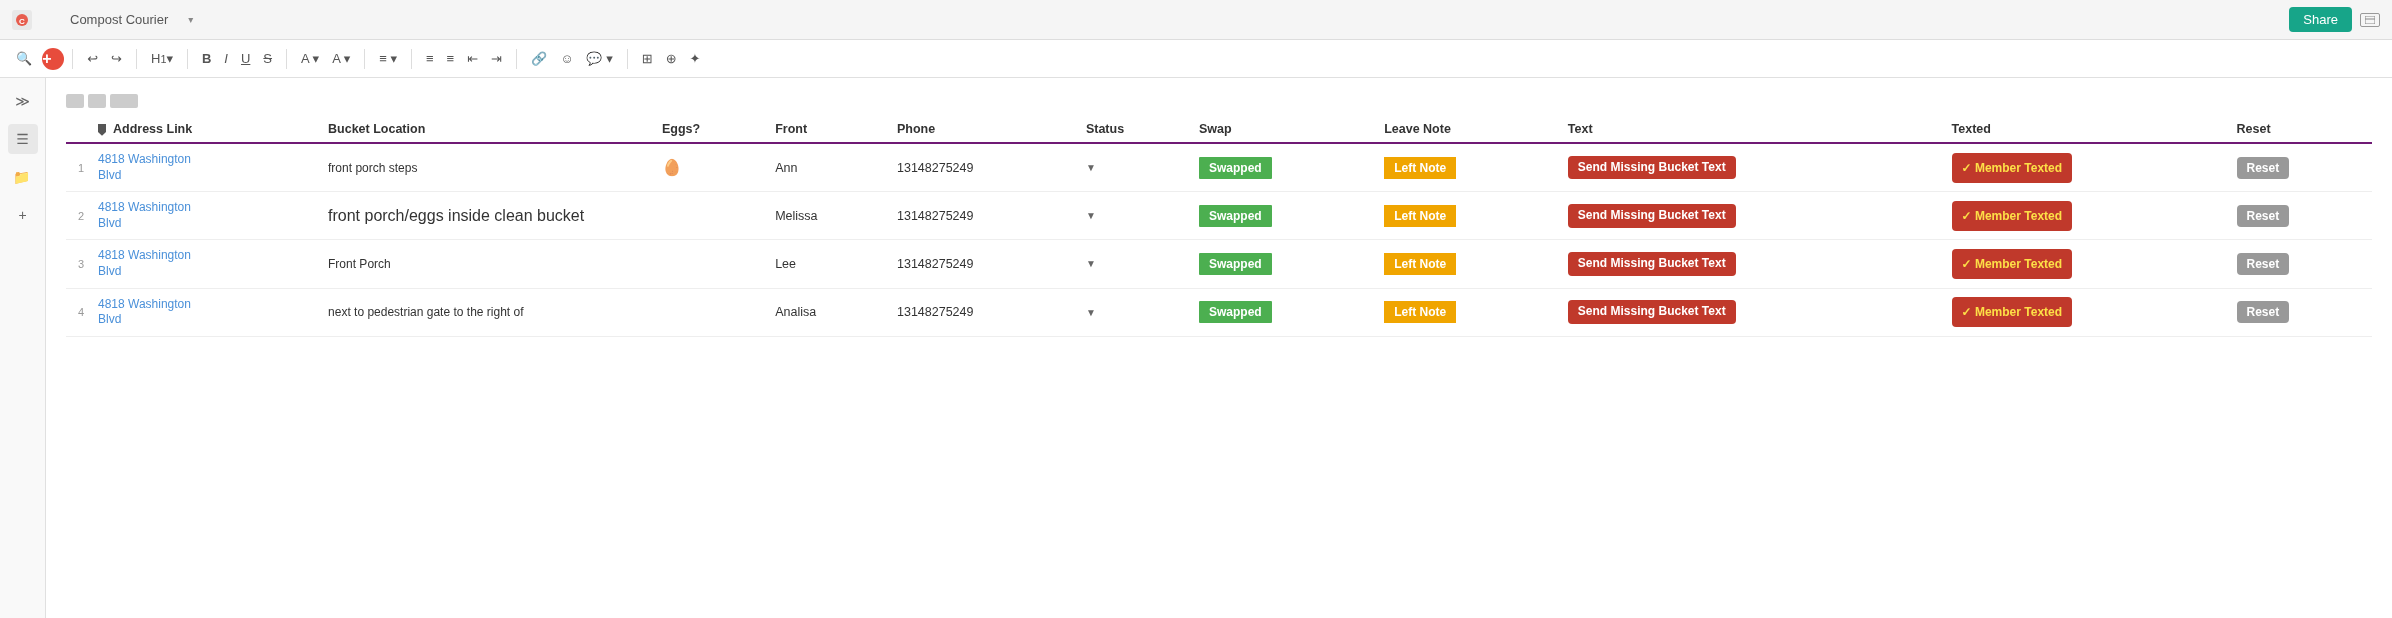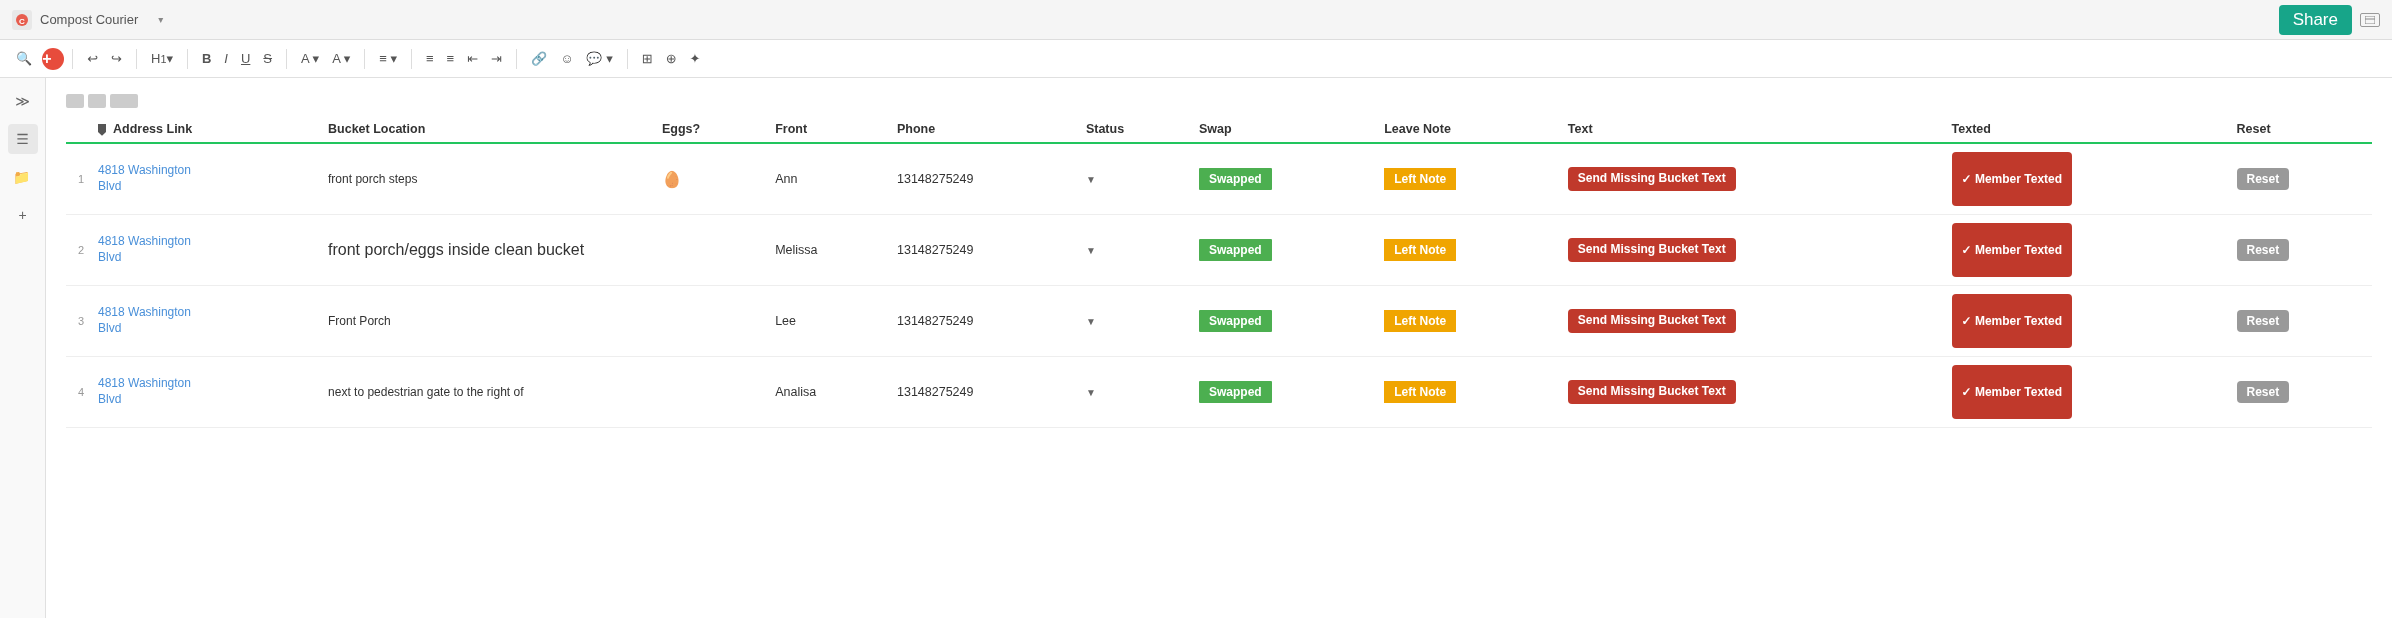--- a/index.html
+++ b/index.html
@@ -7,24 +7,24 @@
 
     
     #top-bar {
       display: flex; align-items: center; justify-content: space-between;
       height: 40px; background: #f5f5f5; border-bottom: 1px solid #ddd;
       padding: 0 12px;
     }
     #top-bar-left { display: flex; align-items: center; gap: 8px; }
     #app-logo { width: 20px; height: 20px; background: #e8e8e8; border-radius: 3px; display: flex; align-items: center; justify-content: center; }
     #app-logo svg { width: 14px; height: 14px; }
-    #app-title { font-size: 13px; color: #555; display: flex; align-items: center; gap: 20px; }
+    #app-title { font-size: 13px; color: #555; display: flex; align-items: center; gap: 20px; margin-left: 30px; }
     #share-button {
       background: #17a589; color: #fff; border: none; border-radius: 4px;
-      padding: 5px 14px; font-size: 17px; cursor: pointer;
+      padding: 5px 14px; font-size: 13px; cursor: pointer;
     }
     #window-control { width: 20px; height: 14px; border: 1px solid #999; border-radius: 2px; display: flex; align-items: center; justify-content: center; }
 
     
     #toolbar {
       display: flex; align-items: center; gap: 4px;
       height: 38px; background: #fff; border-bottom: 1px solid #e0e0e0;
       padding: 0 10px;
     }
     .toolbar-btn {
@@ -53,21 +53,21 @@
     #table-mini-toolbar {
       display: flex; align-items: center; gap: 4px; margin-bottom: 8px;
     }
     .mini-btn { width: 18px; height: 14px; background: #ccc; border-radius: 2px; border: none; cursor: pointer; }
     .mini-btn-wide { width: 28px; }
 
     
     table { width: 100%; border-collapse: collapse; font-size: 12.5px; }
     thead th {
       text-align: left; padding: 6px 8px; font-weight: 600;
-      border-bottom: 2px solid #22c55e; color: #333; white-space: nowrap;
+      border-bottom: 2px solid #701a75; color: #333; white-space: nowrap;
       position: sticky; top: 15px; background: #fff;
     }
     thead th.right-align { text-align: left; }
     tbody tr { border-bottom: 1px solid #eee; }
     tbody td { padding: 8px 8px; vertical-align: middle; }
     .row-num { color: #999; font-size: 11px; width: 20px; text-align: right; padding-right: 6px; }
 
     .addr-link { color: #4a90d9; text-decoration: none; font-size: 12px; line-height: 1.3; display: inline-block; }
 
     .status-dropdown { display: flex; align-items: center; gap: 2px; }
@@ -81,22 +81,22 @@
       background: #f0a500; color: #fff; border-radius: 0;
       padding: 4px 10px; font-size: 12px; font-weight: 600; display: inline-block;
       cursor: pointer;
     }
     .badge-send-text {
       background: #c0392b; color: #fff; border-radius: 4px;
       padding: 4px 10px; font-size: 12px; font-weight: 600; display: inline-block;
       cursor: pointer; line-height: 1.3; text-align: left;
     }
     .badge-member-texted {
-      background: #c0392b; color: #ffffff; border-radius: 4px;
-      padding: 20px 10px; font-size: 12px; font-weight: 600; display: inline-block;
+      background: #c0392b; color: #fde047; border-radius: 4px;
+      padding: 8px 10px; font-size: 12px; font-weight: 600; display: inline-block;
       cursor: pointer; white-space: nowrap;
     }
     .badge-reset {
       background: #999; color: #fff; border-radius: 4px;
       padding: 4px 10px; font-size: 12px; font-weight: 600; display: inline-block;
       cursor: pointer;
     }
 
     .egg-icon { font-size: 16px; }
     .col-phone { text-align: left; padding-right: 6px; }

